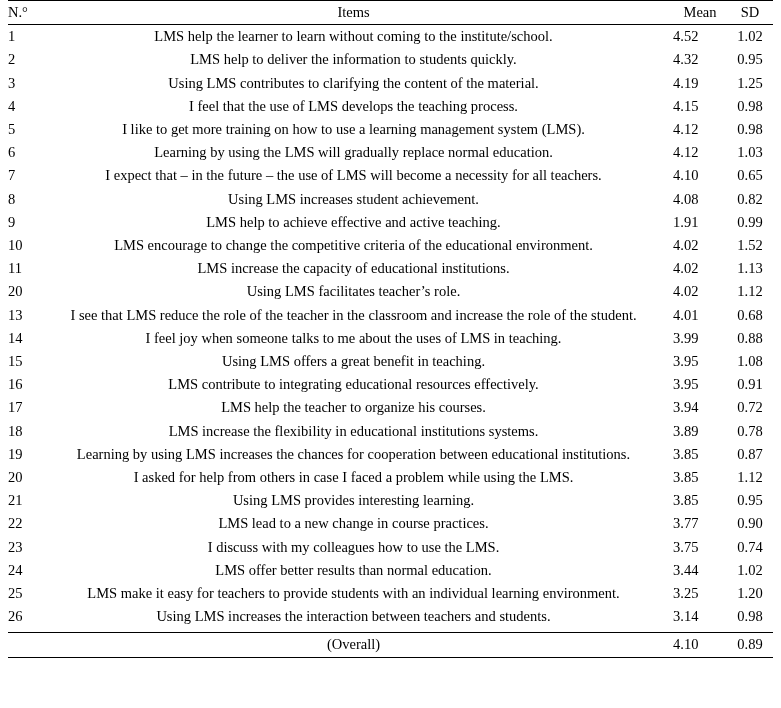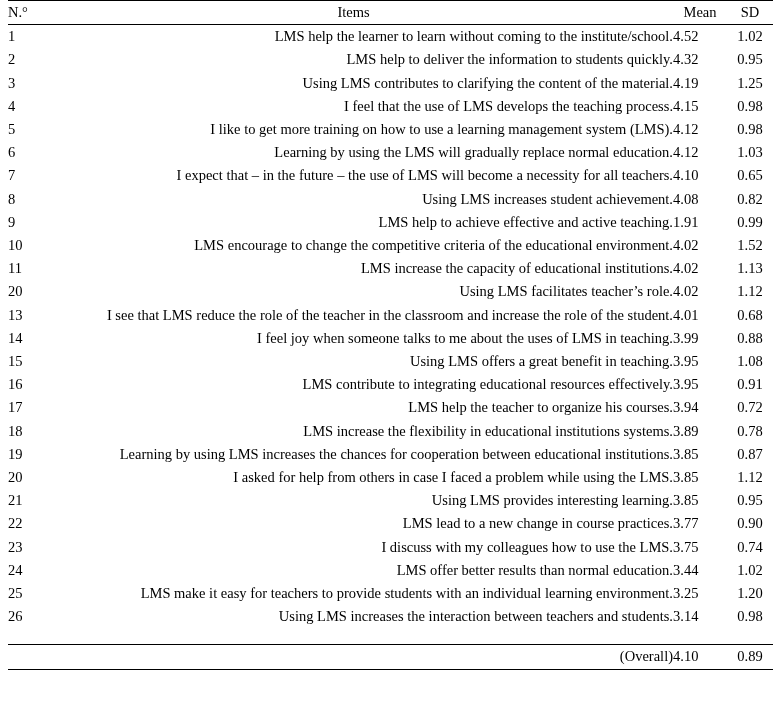--- a/index.html
+++ b/index.html
@@ -44,32 +44,32 @@
   col.c-item { width: 639px; }
   col.c-mean { width: 54px; }
   col.c-sd   { width: 46px; }
 
   .th-num   { text-align: left; }
   .th-items { text-align: center; }
   .th-mean  { padding-right: 6px; }
   .th-sd    { }
 
   td.num   { text-align: left; padding-right: 4px; }
-  td.item  { text-align: right; padding-right: 6px; }
+  td.item  { text-align: center; padding-right: 6px; }
   td.mean  { text-align: left; padding-right: 6px; white-space: nowrap; }
   td.sd    { text-align: center; white-space: nowrap; }
   thead tr.head-row th {
     border-top: 1.3px solid #000;
     border-bottom: 1.1px solid #000;
   }
   tbody tr.overall td {
     border-top: 1.1px solid #000;
   }
   tbody tr.last-data td {
-    padding-bottom: 16px;
+    padding-bottom: 4px;
     margin-top: 48px;
   }
   .bottom-rule {
     border-top: 1.3px solid #000;
     width: 765px;
     height: 0;
     margin-top: 0;
   }
 </style>
 </head>

